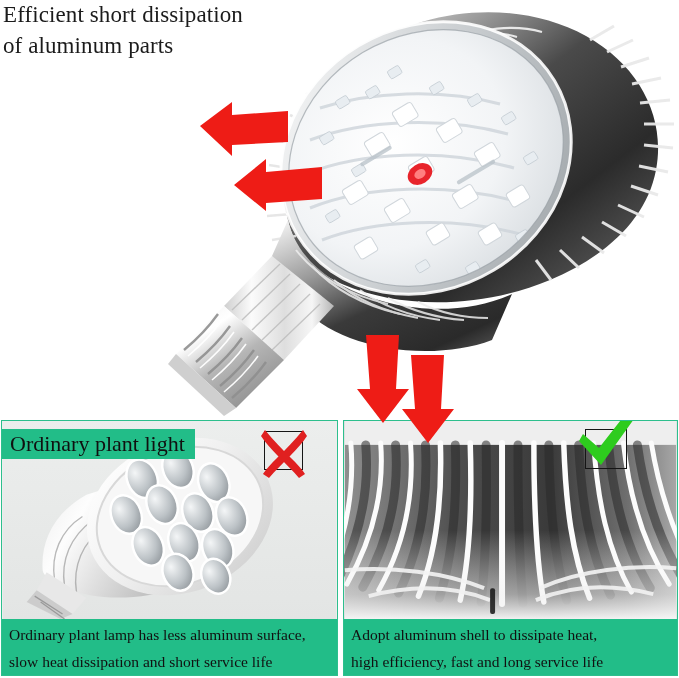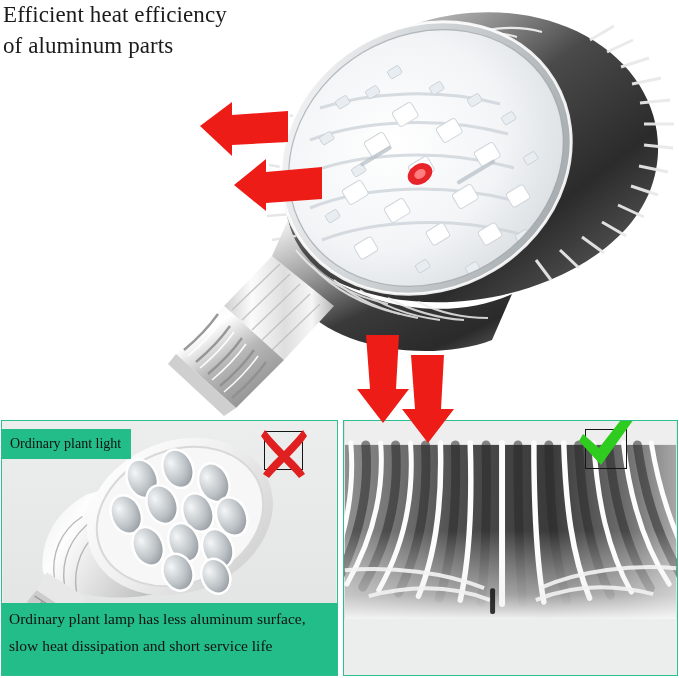--- a/index.html
+++ b/index.html
@@ -36,52 +36,52 @@
   #panel-right{left:343px;width:335px;}
 
   .panel-media{position:absolute;left:0;top:0;right:0;bottom:56px;overflow:hidden;}
   .panel-media svg{position:absolute;left:0;top:0;width:100%;height:100%;}
 
   
   .panel-tag{
     position:absolute;left:0;top:8px;z-index:6;
     background:#22bd88;color:#101010;
     font-family:"Liberation Serif",serif;
-    font-size:14px;line-height:30px;height:30px;
+    font-size:22px;line-height:30px;height:30px;
     padding:0 10px 0 8px;white-space:nowrap;text-align:right;
   }
 
   
   .mark-box{position:absolute;z-index:7;}
   .mark-box .frame{
     position:absolute;left:0;top:0;width:100%;height:100%;
     border:1.6px solid #151515;box-sizing:border-box;
   }
   .mark-box svg{position:absolute;overflow:visible;}
   #mark-cross{left:262px;top:10px;width:39px;height:39px;}
   #mark-cross svg{left:-9px;top:-9px;width:57px;height:57px;}
   #mark-check{left:241px;top:8px;width:42px;height:40px;}
   #mark-check svg{left:-10px;top:-22px;width:66px;height:66px;}
 
   
   .caption{
-    position:absolute;left:0;right:0;bottom:0;height:72px;
+    position:absolute;left:0;right:0;bottom:0;height:56px;
     background:#22bd88;color:#111111;
     font-family:"Liberation Serif",serif;
     font-size:15.5px;line-height:27px;
     padding:2px 0 0 7px;box-sizing:border-box;
     white-space:pre-line;z-index:6;
   }
 </style>
 </head>
 <body>
 
 <div id="stage">
 
-  <div class="headline">Efficient heat efficiency
+  <div class="headline">Efficient short dissipation
 of aluminum parts</div>
 
   <div class="hero">
     <svg viewBox="0 0 560 430" xmlns="http://www.w3.org/2000/svg">
       <defs>
         <linearGradient id="bodyG" x1="0" y1="0" x2="1" y2="1">
           <stop offset="0" stop-color="#f4f4f4"></stop>
           <stop offset="0.20" stop-color="#b9b9b9"></stop>
           <stop offset="0.45" stop-color="#4a4a4a"></stop>
           <stop offset="0.70" stop-color="#2b2b2b"></stop>
@@ -441,15 +441,17 @@
     </div>
 
 
     <div class="mark-box" id="mark-check">
       <div class="frame"></div>
       <svg viewBox="0 0 66 66" xmlns="http://www.w3.org/2000/svg">
         <path d="M4 34 L8 27 L24 41 L56 0 L64 5 L26 58 Z" fill="#2ecc1e"></path>
       </svg>
     </div>
 
+    <div class="caption">Adopt aluminum shell to dissipate heat,
+high efficiency, fast and long service life</div>
   </div>
 
 </div>
 
 </body></html>

